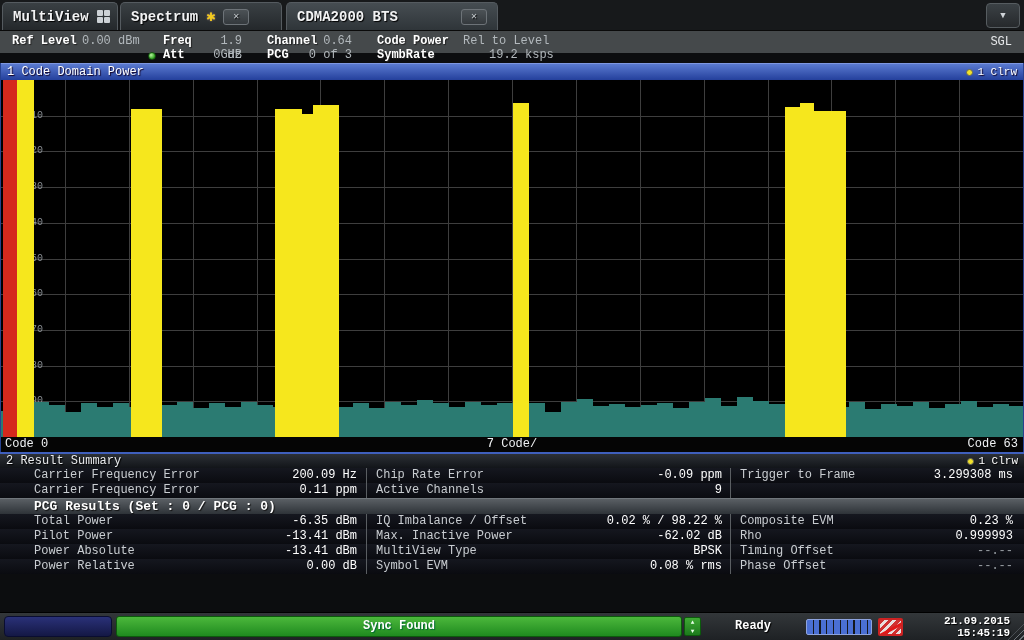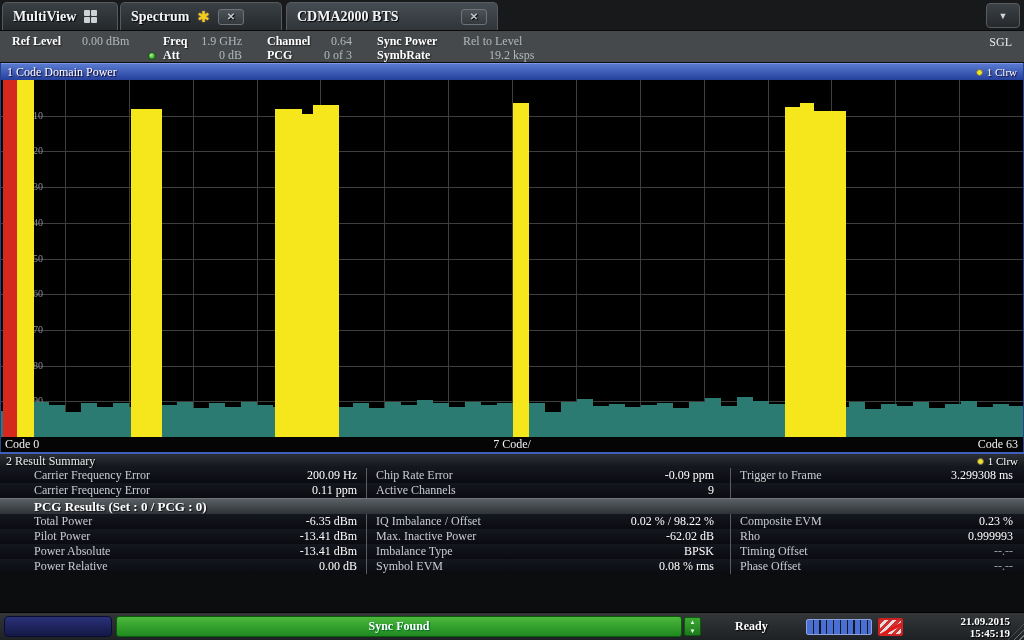--- a/index.html
+++ b/index.html
@@ -1,17 +1,17 @@
 <!DOCTYPE html>
 <html><head>
 <meta charset="utf-8">
 <style>
   html,body{margin:0;padding:0;background:#000;}
   #screen{position:relative;width:1024px;height:640px;overflow:hidden;
-    background:#0c0d0f;font-family:Liberation Serif, serif;
+    background:#0c0d0f;font-family:Liberation Mono, monospace;
     -webkit-font-smoothing:antialiased;}
   #screen *{box-sizing:border-box;}
 
   
   .tabbar{position:absolute;left:0;top:0;width:1024px;height:30px;background:#17191b;}
   .tab{position:absolute;top:2px;height:28px;border-radius:5px 5px 0 0;
     background:linear-gradient(#3a4044,#24282b);border:1px solid #555b60;border-bottom:none;
     color:#f2f3f4;font-size:14px;font-weight:bold;display:flex;align-items:center;
     padding:0 10px;gap:8px;text-shadow:1px 1px 1px #000;}
   .tab.active{background:linear-gradient(#464d52,#2f3539);}
@@ -20,21 +20,21 @@
   .grid-icon span{background:#cdd2d6;border-radius:1px;}
   .star-icon{color:#f3cb1d;font-size:15px;font-weight:normal;text-shadow:0 0 2px #a87;}
   .close-btn{width:26px;height:16px;border-radius:3px;background:linear-gradient(#4c5256,#34393d);
     border:1px solid #6d7378;color:#c3c8cc;font-size:10px;font-weight:bold;line-height:14px;
     text-align:center;}
   .menu-btn{position:absolute;right:4px;top:3px;width:34px;height:25px;border-radius:4px;
     background:linear-gradient(#3b4145,#26292c);border:1px solid #565c60;color:#d0d4d8;
     font-size:9px;text-align:center;line-height:24px;}
 
   
-  .settingsbar{position:absolute;left:0;top:30px;width:1024px;height:32px;
+  .settingsbar{position:absolute;left:0;top:30px;width:1024px;height:23px;
     background:#45494b;border-top:1px solid #0a0a0a;font-size:12px;}
   .sb-lbl{position:absolute;color:#ffffff;font-weight:bold;text-shadow:1px 1px 1px #222;}
   .sb-val{position:absolute;color:#b2b8bc;}
   .sb-val.ralign{text-align:right;}
   .r1{top:3px;} .r2{top:17px;}
   .led{position:absolute;left:148px;top:21px;width:8px;height:8px;border-radius:50%;
     background:radial-gradient(circle at 35% 35%,#b8f0a0,#3fae2e 60%,#1c7a14);
     border:1px solid #145510;}
   .sgl{position:absolute;right:12px;top:4px;color:#e8eaec;font-size:12px;}
 
@@ -67,21 +67,21 @@
     color:#e9ebed;font-size:12px;display:flex;align-items:center;padding:0 6px;
     text-shadow:1px 1px 1px #000;}
   #results{position:absolute;left:0;top:16px;width:1024px;}
   .sec-header{height:16px;background:linear-gradient(#5a5f64,#2e3338);
     border-top:1px solid #70767b;color:#fff;font-weight:bold;font-size:13px;
     line-height:15px;padding-left:34px;text-shadow:1px 1px 1px #111;}
   .res-row{height:15px;display:grid;grid-template-columns:367px 364px 293px;
     background:linear-gradient(#15171f,#0a0b10);font-size:12px;line-height:15px;}
   .pair{display:flex;justify-content:space-between;overflow:hidden;}
   .pair.p0{padding-left:34px;padding-right:9px;border-right:1px solid #5a5e62;}
-  .pair.p1{padding-left:9px;padding-right:16px;border-right:1px solid #5a5e62;justify-content:space-between;}
+  .pair.p1{padding-left:9px;padding-right:8px;border-right:1px solid #5a5e62;justify-content:space-between;}
   .pair.p2{padding-left:9px;padding-right:11px;}
   .pair .lbl{color:#c9cdd1;white-space:nowrap;}
   .pair .val{color:#ffffff;white-space:nowrap;}
   .pair .val.dim{color:#9aa0a5;}
 
   
   .statusbar{position:absolute;left:0;top:612px;width:1024px;height:28px;
     background:linear-gradient(#33373a,#1e2124);border-top:1px solid #000;}
   .hw-btn{position:absolute;left:4px;top:3px;width:108px;height:21px;border-radius:4px;
     background:linear-gradient(#2a3178,#141845);border:1px solid #0a0d30;}
@@ -135,21 +135,21 @@
     <div class="menu-btn">▼</div>
   </div>
 
   <div class="settingsbar">
     <span class="sb-lbl r1" style="left:12px;">Ref Level</span>
     <span class="sb-val r1" style="left:82px;">0.00 dBm</span>
     <span class="sb-lbl r1" style="left:163px;text-align:right;">Freq</span>
     <span class="sb-val r1 ralign" style="left:192px;width:50px;">1.9 GHz</span>
     <span class="sb-lbl r1" style="left:267px;">Channel</span>
     <span class="sb-val r1 ralign" style="left:300px;width:52px;">0.64</span>
-    <span class="sb-lbl r1" style="left:377px;">Sync Power</span>
+    <span class="sb-lbl r1" style="left:377px;">Code Power</span>
     <span class="sb-val r1" style="left:463px;">Rel to Level</span>
     <span class="led"></span>
     <span class="sb-lbl r2" style="left:163px;">Att</span>
     <span class="sb-val r2 ralign" style="left:192px;width:50px;">0 dB</span>
     <span class="sb-lbl r2" style="left:267px;">PCG</span>
     <span class="sb-val r2 ralign" style="left:300px;width:52px;">0 of 3</span>
     <span class="sb-lbl r2" style="left:377px;">SymbRate</span>
     <span class="sb-val r2" style="left:489px;">19.2 ksps</span>
     <span class="sgl">SGL</span>
   </div>
@@ -343,21 +343,21 @@
             <span class="lbl">Rho</span>
             <span class="val">0.999993</span>
           </div>
         </div>
         <div class="res-row">
           <div class="pair p0">
             <span class="lbl">Power Absolute</span>
             <span class="val">-13.41 dBm</span>
           </div>
           <div class="pair p1">
-            <span class="lbl">Imbalance Type</span>
+            <span class="lbl">MultiView Type</span>
             <span class="val">BPSK</span>
           </div>
           <div class="pair p2">
             <span class="lbl">Timing Offset</span>
             <span class="val dim">--.--</span>
           </div>
         </div>
         <div class="res-row">
           <div class="pair p0">
             <span class="lbl">Power Relative</span>

